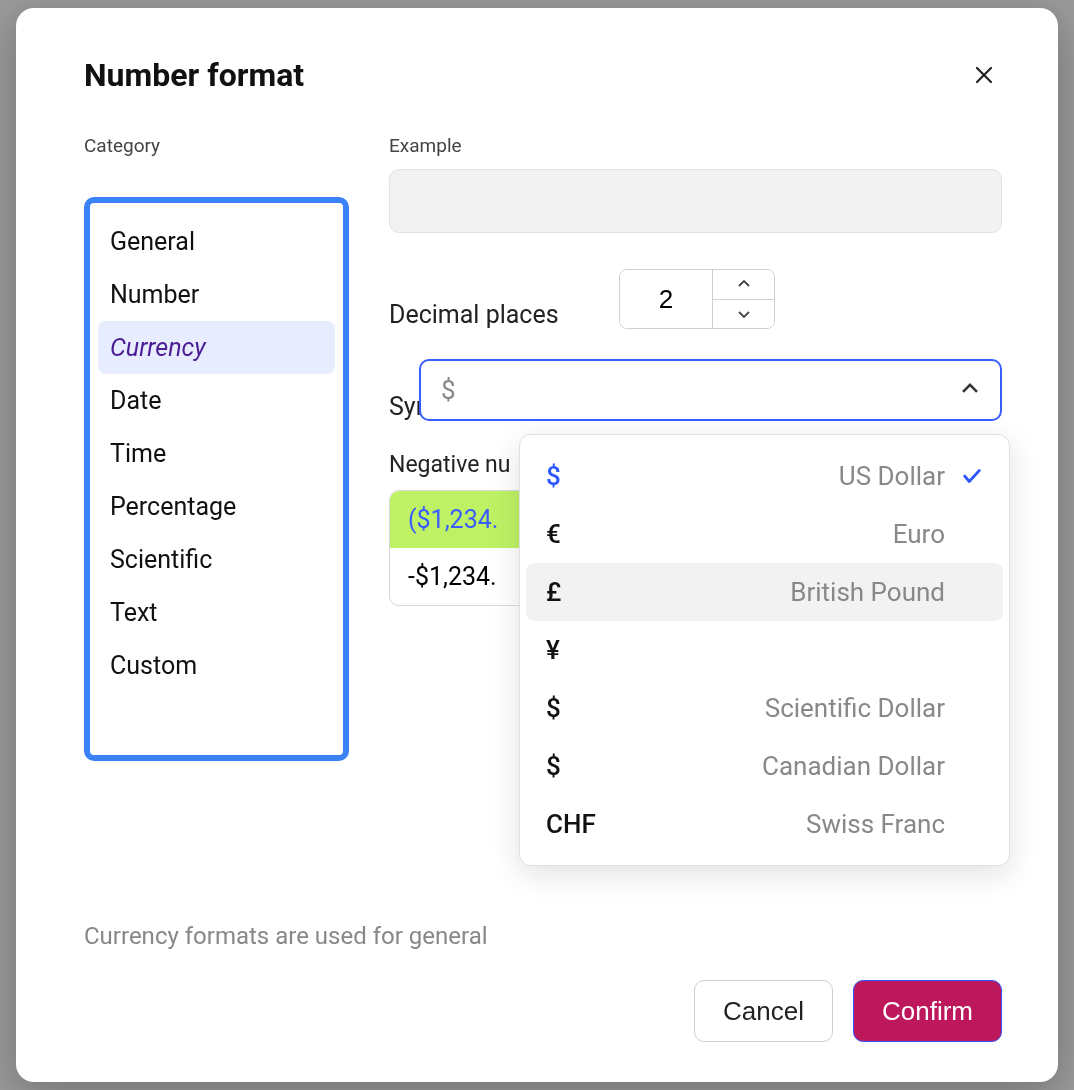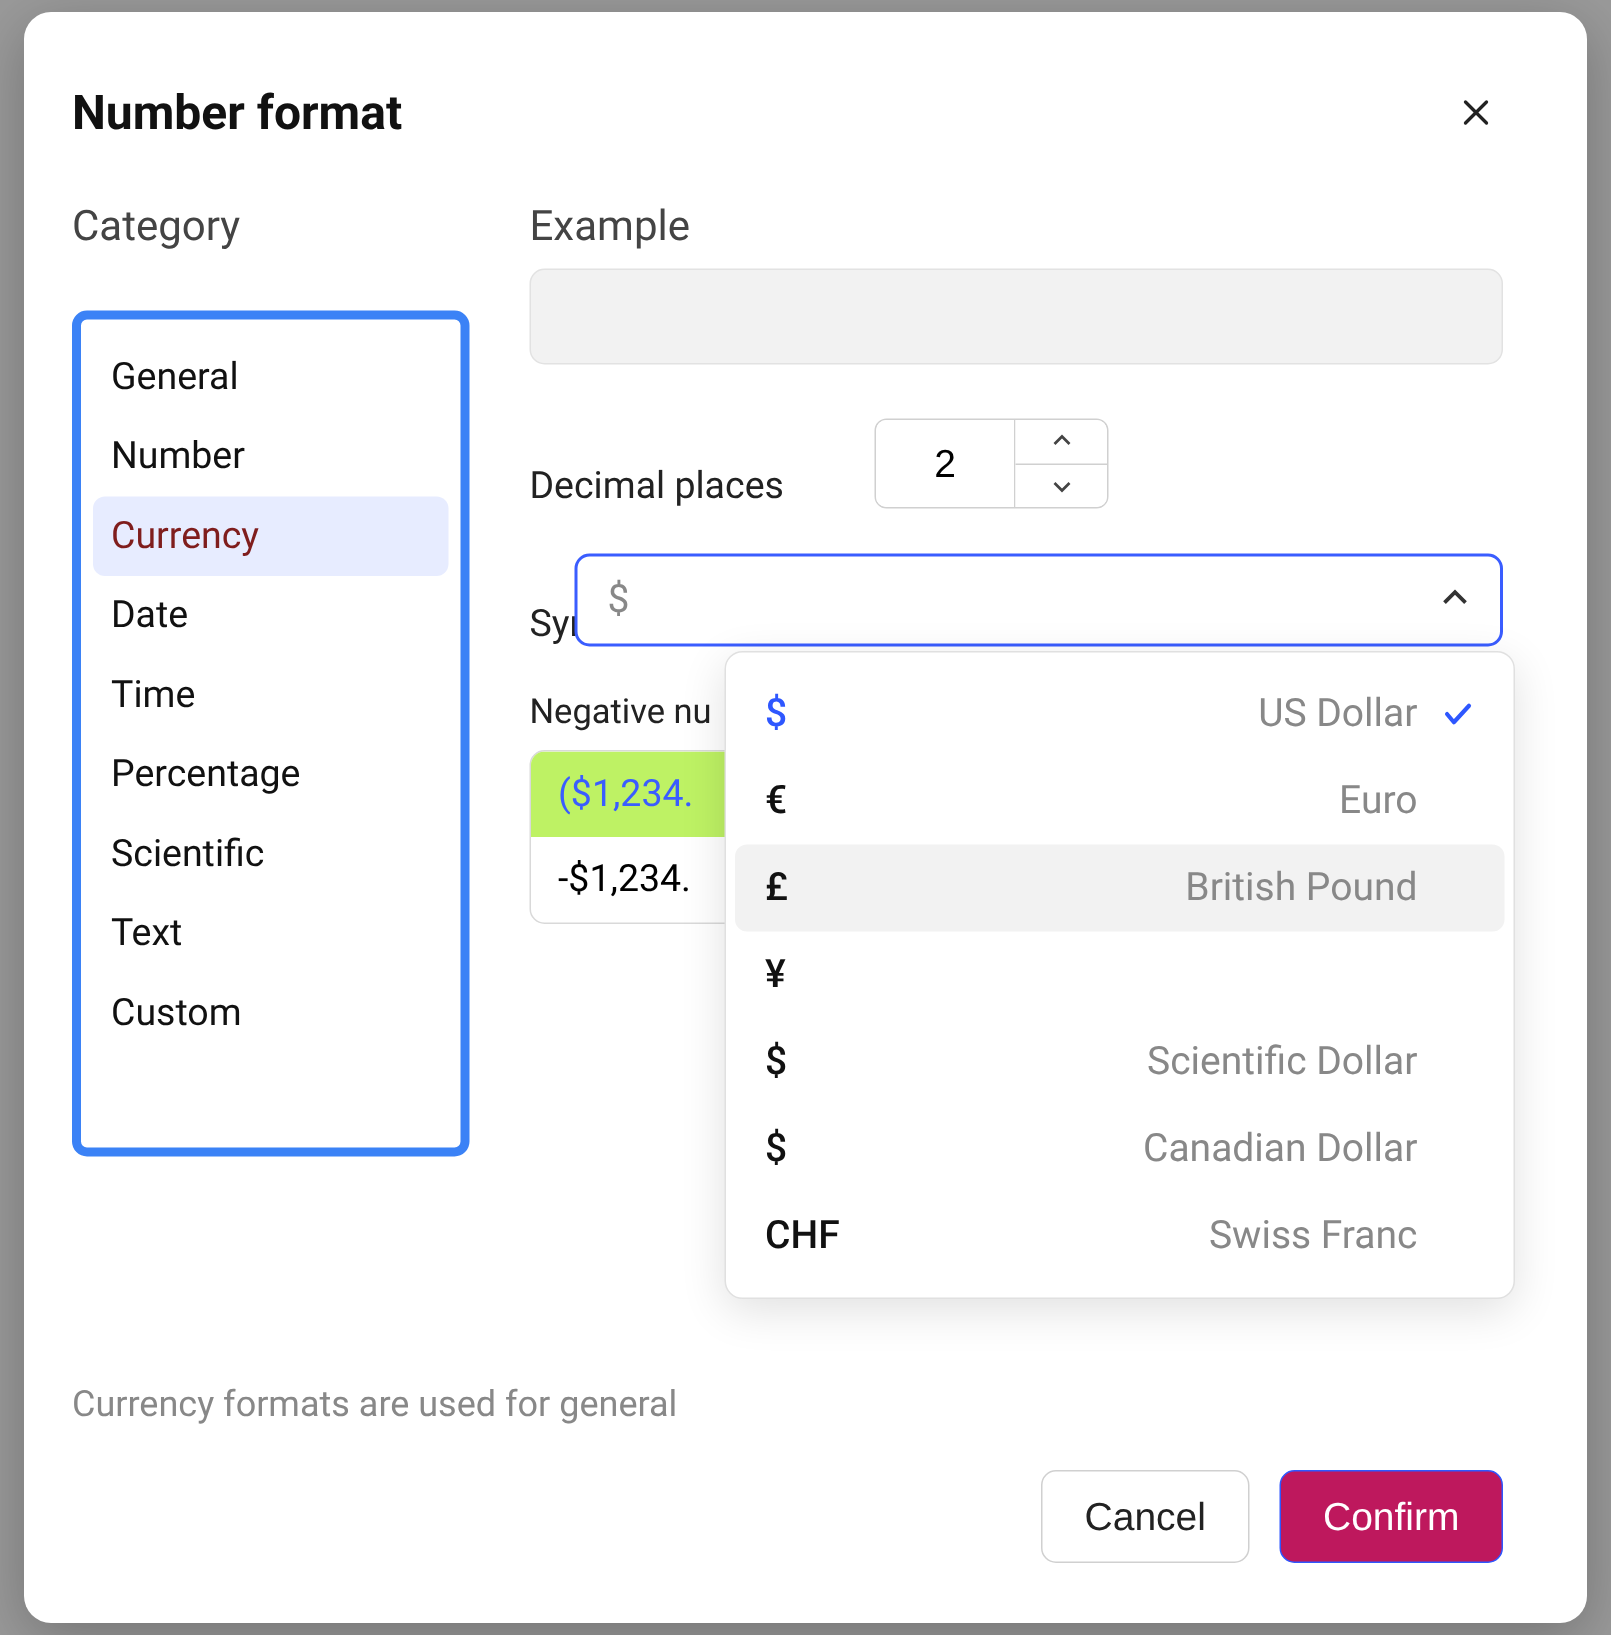--- a/index.html
+++ b/index.html
@@ -9,21 +9,21 @@
     font-family: -apple-system, BlinkMacSystemFont, "Segoe UI", Roboto, Helvetica, Arial, sans-serif;
     background: #9a9a9a;
     overflow: hidden;
   }
   .modal {
     position: absolute;
     left: 16px; right: 16px; top: 8px; bottom: 8px;
     background: #fff;
     border-radius: 18px;
     box-shadow: 0 10px 40px rgba(0,0,0,0.25);
-    padding: 48px 56px 40px 32px;
+    padding: 48px 56px 40px 68px;
     display: flex;
     flex-direction: column;
   }
   .modal-header {
     display: flex;
     align-items: center;
     justify-content: space-between;
     margin-bottom: 40px;
   }
   .modal-title {
@@ -43,41 +43,42 @@
     gap: 40px;
     flex: 1;
     min-height: 0;
   }
   .left {
     width: 265px;
     display: flex;
     flex-direction: column;
   }
   .section-label {
-    font-size: 28px;
+    font-size: 19px;
     color: #444;
     margin-bottom: 12px;
   }
   .cat-list {
     border: 6px solid #3b82f6;
     border-radius: 10px;
     padding: 12px 8px;
     height: 564px;
     margin-top: 28px;
   }
   .cat-item {
     font-size: 25px;
     color: #111;
     padding: 12px 12px;
     border-radius: 8px;
     cursor: pointer;
   }
   .cat-item.selected {
     background: #e7ecff;
-    color: #7f1d1d;
+    color: #4c1d95;
+    font-style: italic;
   }
   .right {
     flex: 1;
     display: flex;
     flex-direction: column;
     position: relative;
   }
   .example-box {
     width: 100%;
     height: 64px;

